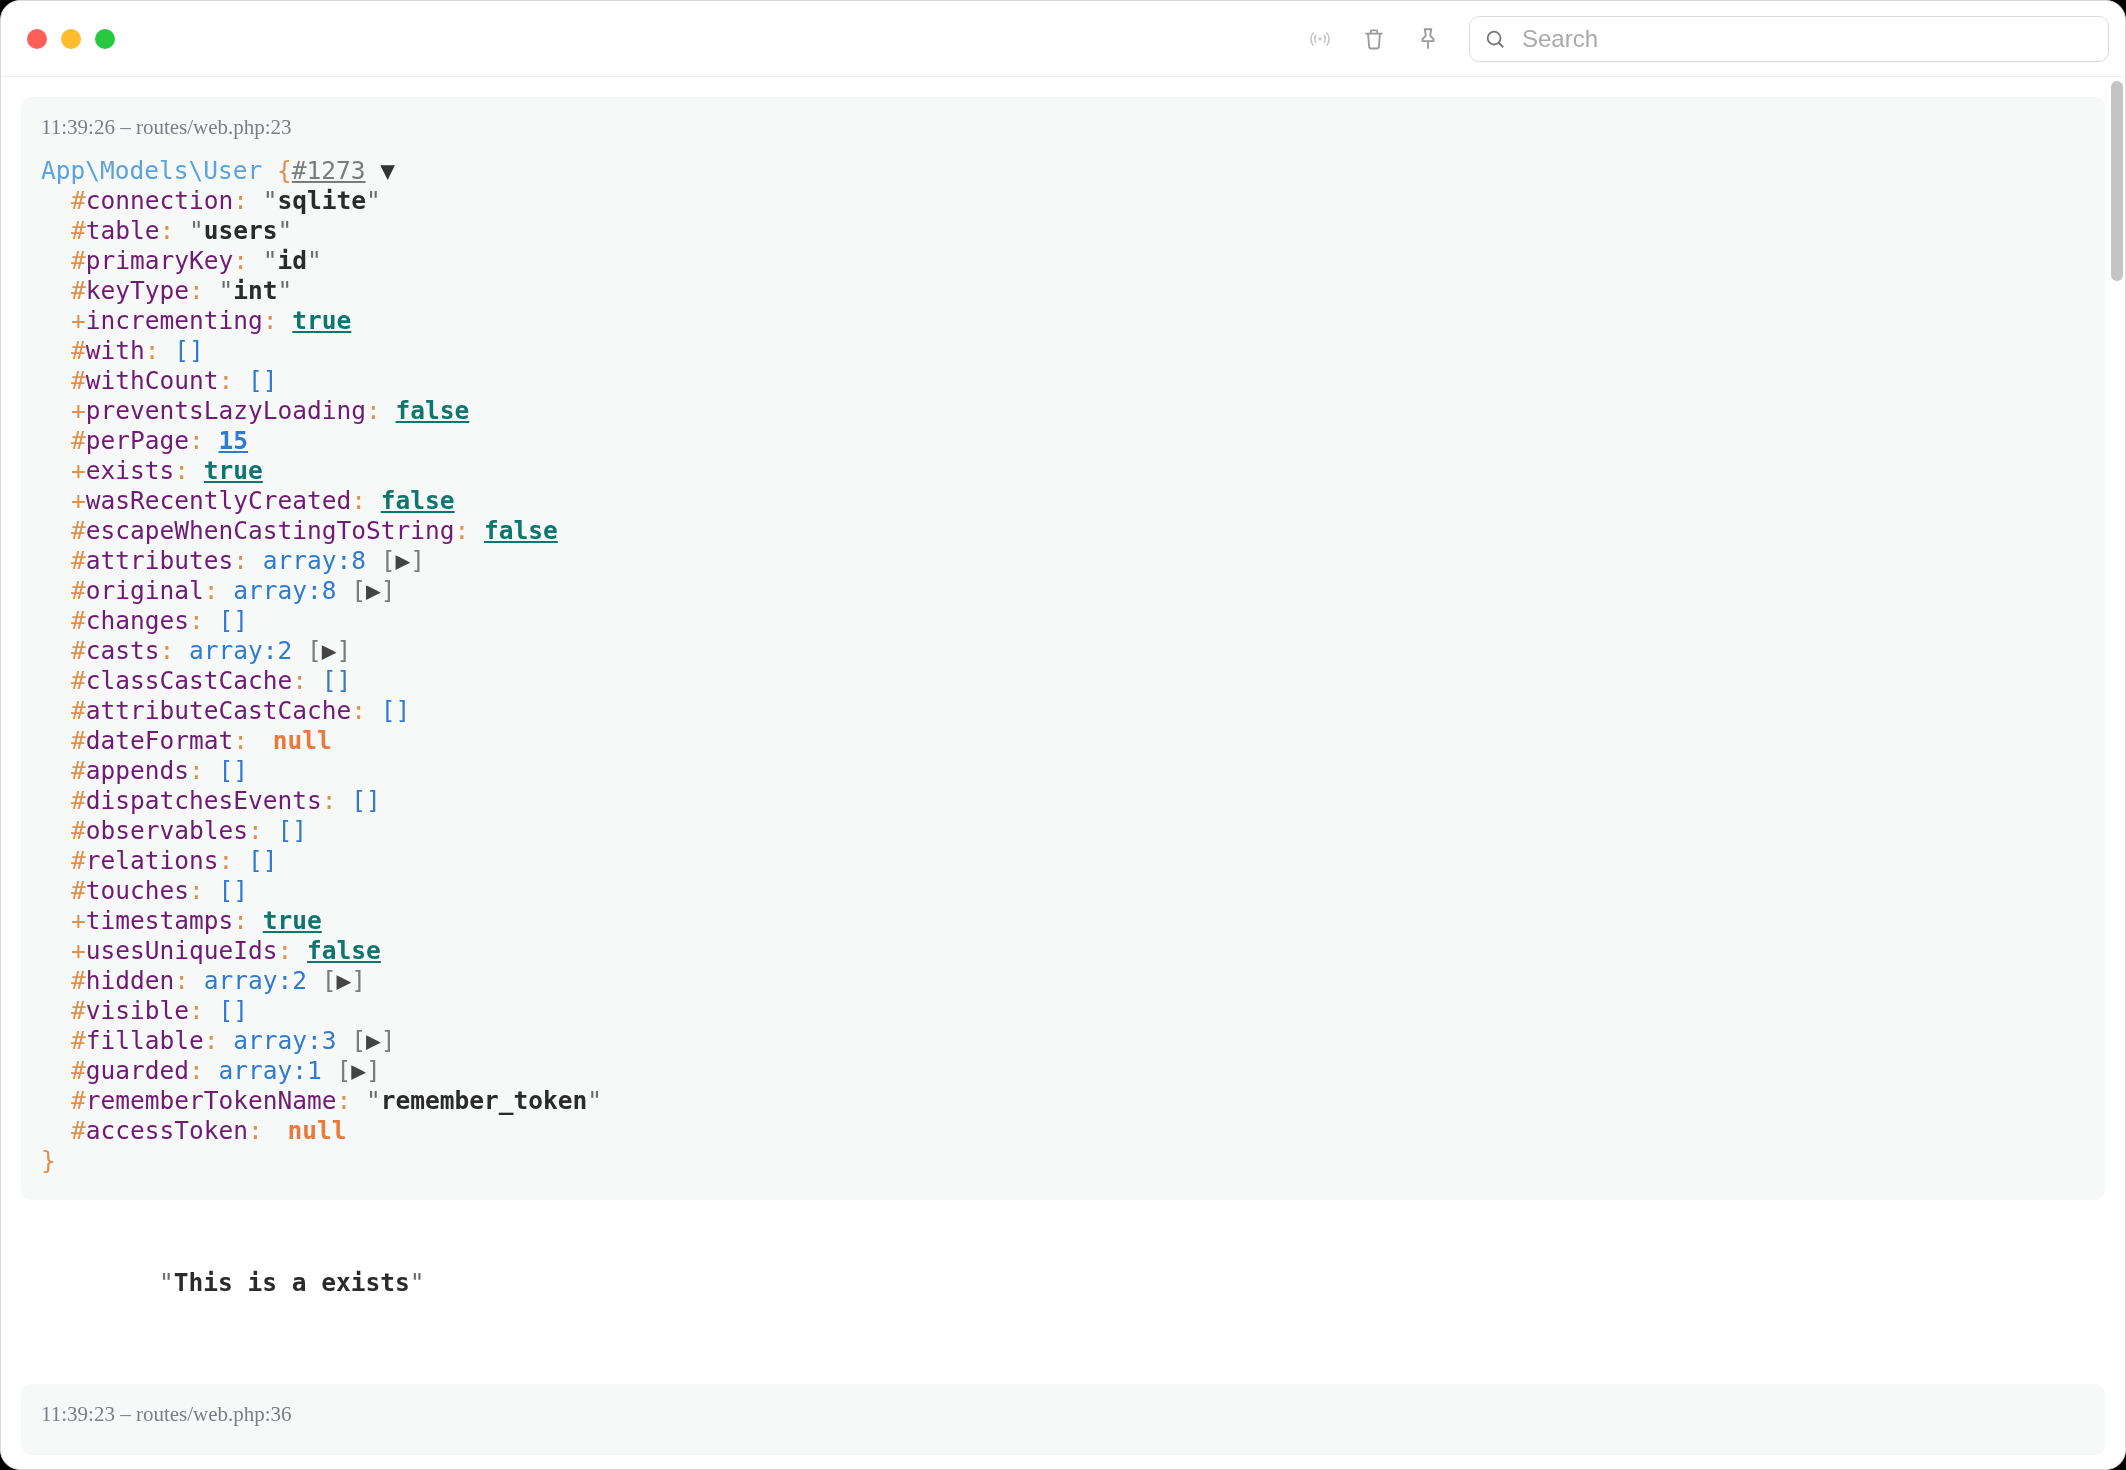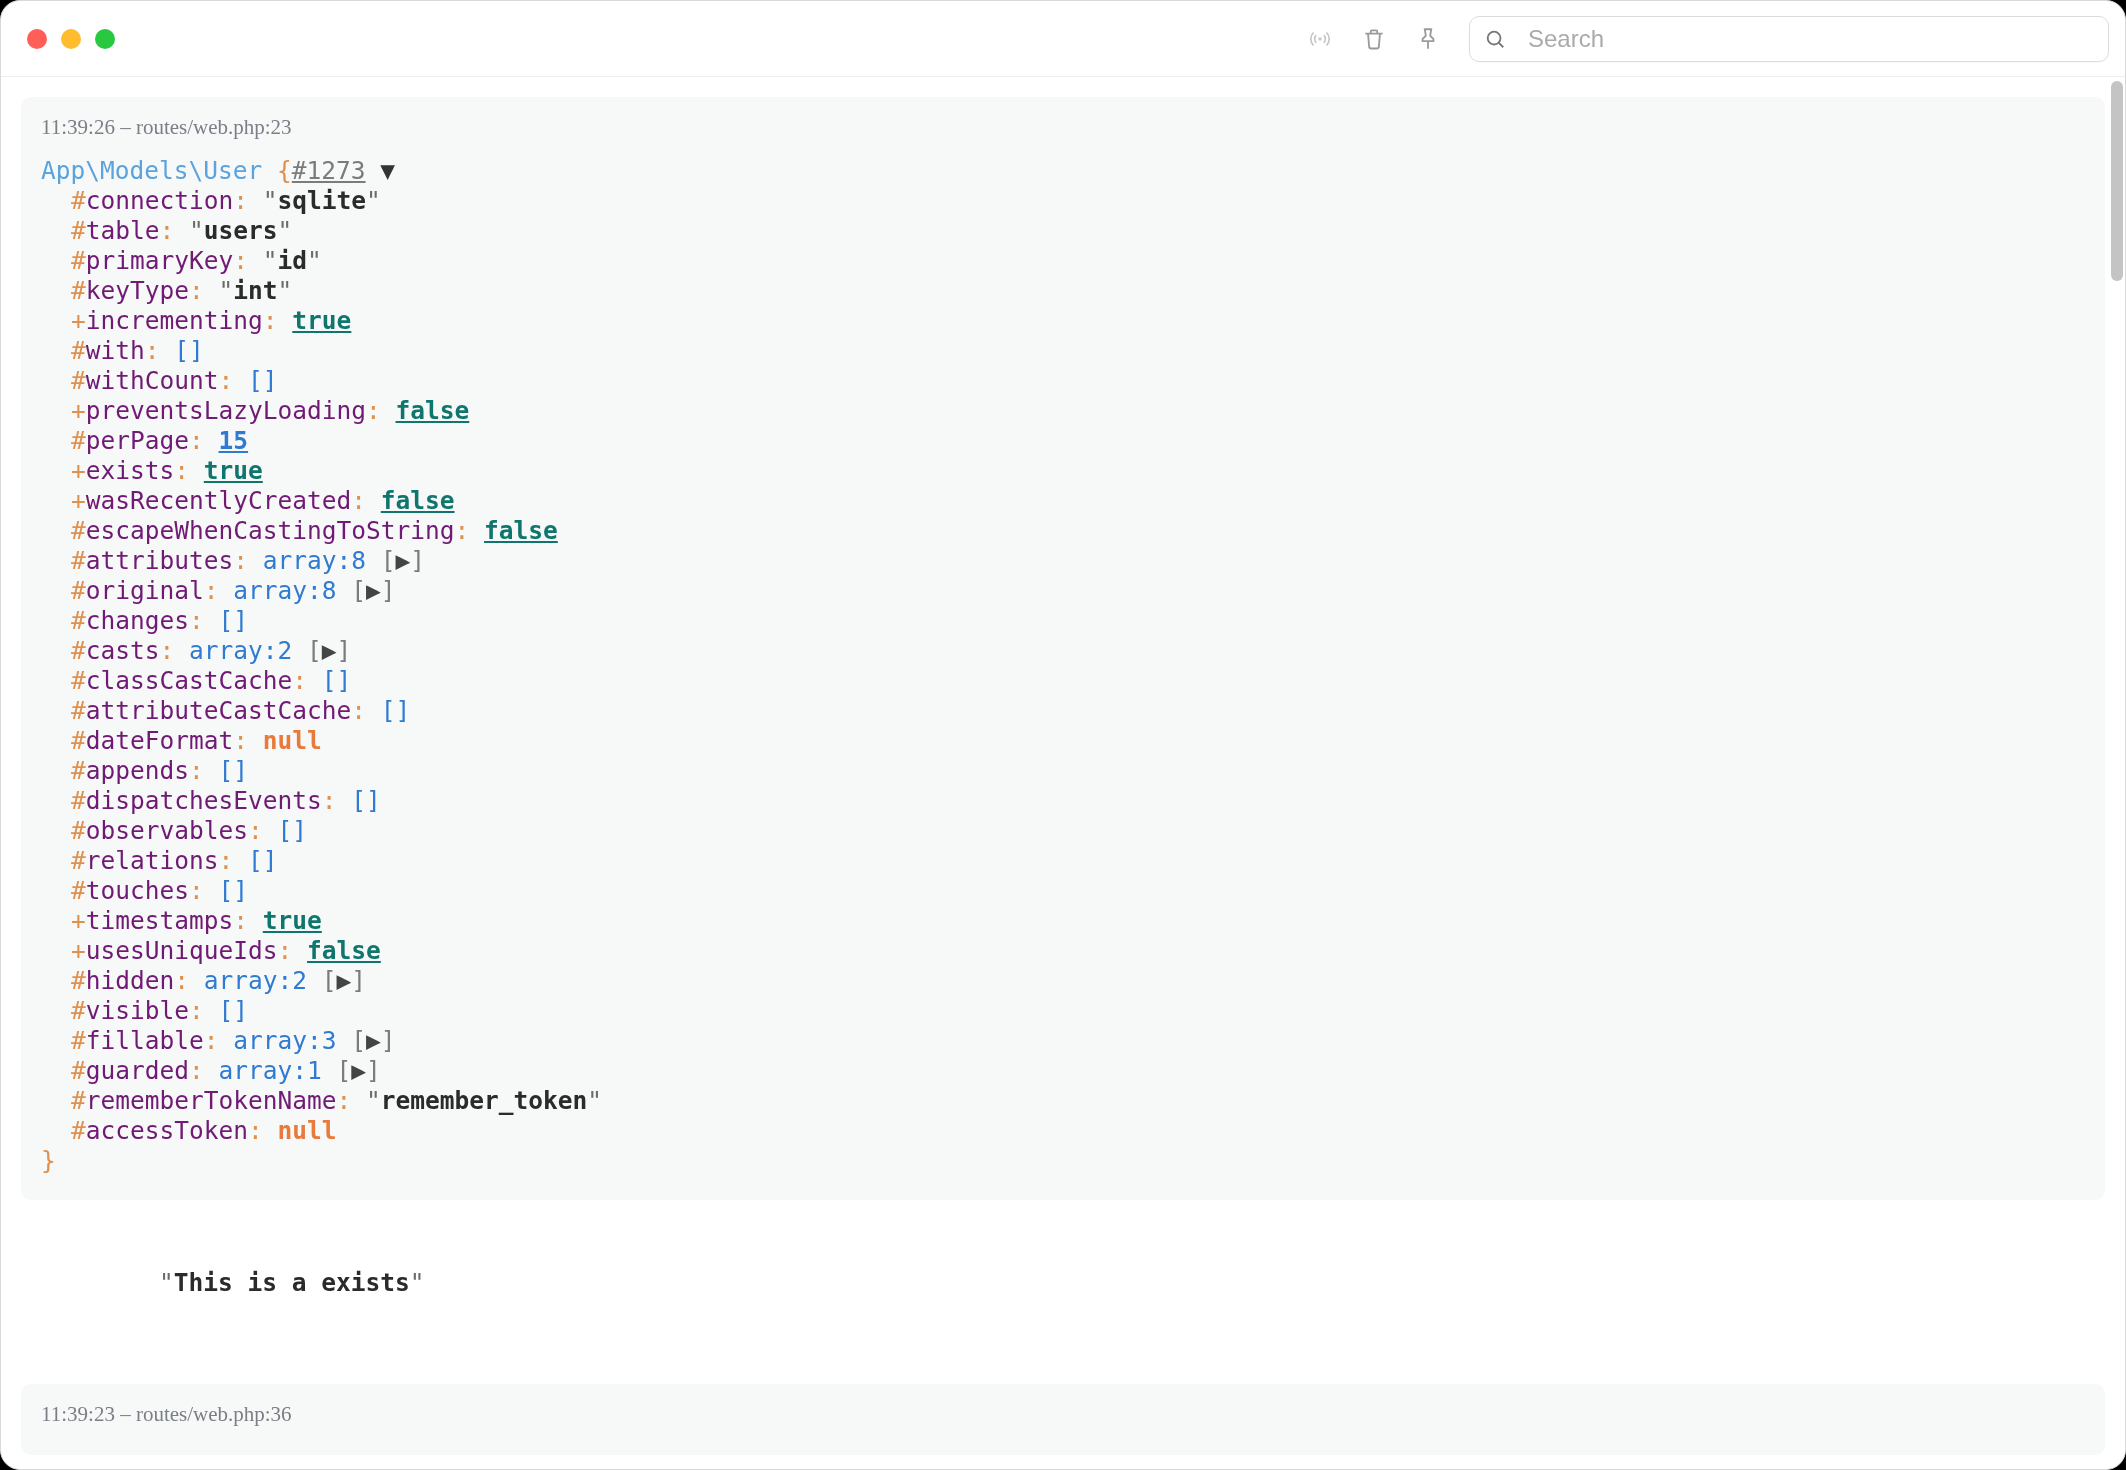--- a/index.html
+++ b/index.html
@@ -50,21 +50,21 @@
     width: 26px; height: 26px;
     color: #9b9b9b;
     display: flex; align-items: center; justify-content: center;
     cursor: pointer;
   }
   .toolbar-icon svg { width: 100%; height: 100%; stroke: currentColor; fill: none; }
 
   .search-wrap {
     display: flex;
     align-items: center;
-    gap: 22px;
+    gap: 16px;
     background: #fff;
     border: 1px solid #dcdcdc;
     border-radius: 10px;
     padding: 6px 14px;
     width: 640px;
     height: 46px;
     box-shadow: 0 1px 0 rgba(0,0,0,0.02);
   }
   .search-wrap .search-icon {
     width: 22px; height: 22px; color: #777;
@@ -124,21 +124,21 @@
   .dump-line { display: block; }
   .indent1 { padding-left: 30px; }
 
   .sf-class   { color: #5aa3de; }
   .sf-sigil   { color: #e0904d; } 
   .sf-key     { color: #701a75; font-weight: 400; }
   .sf-colon   { color: #e0904d; }
   .sf-string-q{ color: #6b6b6b; }
   .sf-string  { color: #2b2b2b; font-weight: 700; }
   .sf-bool    { color: #0f766e; font-weight: 700; text-decoration: underline; }
-  .sf-null    { color: #e87b3c; font-weight: 700; }
+  .sf-null    { color: #e87b3c; font-weight: 700; margin-left: 10px; }
   .sf-num     { color: #2f7bd1; font-weight: 700; text-decoration: underline; }
   .sf-ref     { color: #2f7bd1; }
   .sf-brace   { color: #e0904d; }
   .sf-id      { color: #7b7b7b; text-decoration: underline; }
   .sf-caret   { color: #333; }
   .sf-toggle  { color: #7b7b7b; cursor: pointer; }
   .sf-arrow   { color: #444; }
 
   .string-line .sf-string-q { color: #6b6b6b; }
 </style>

